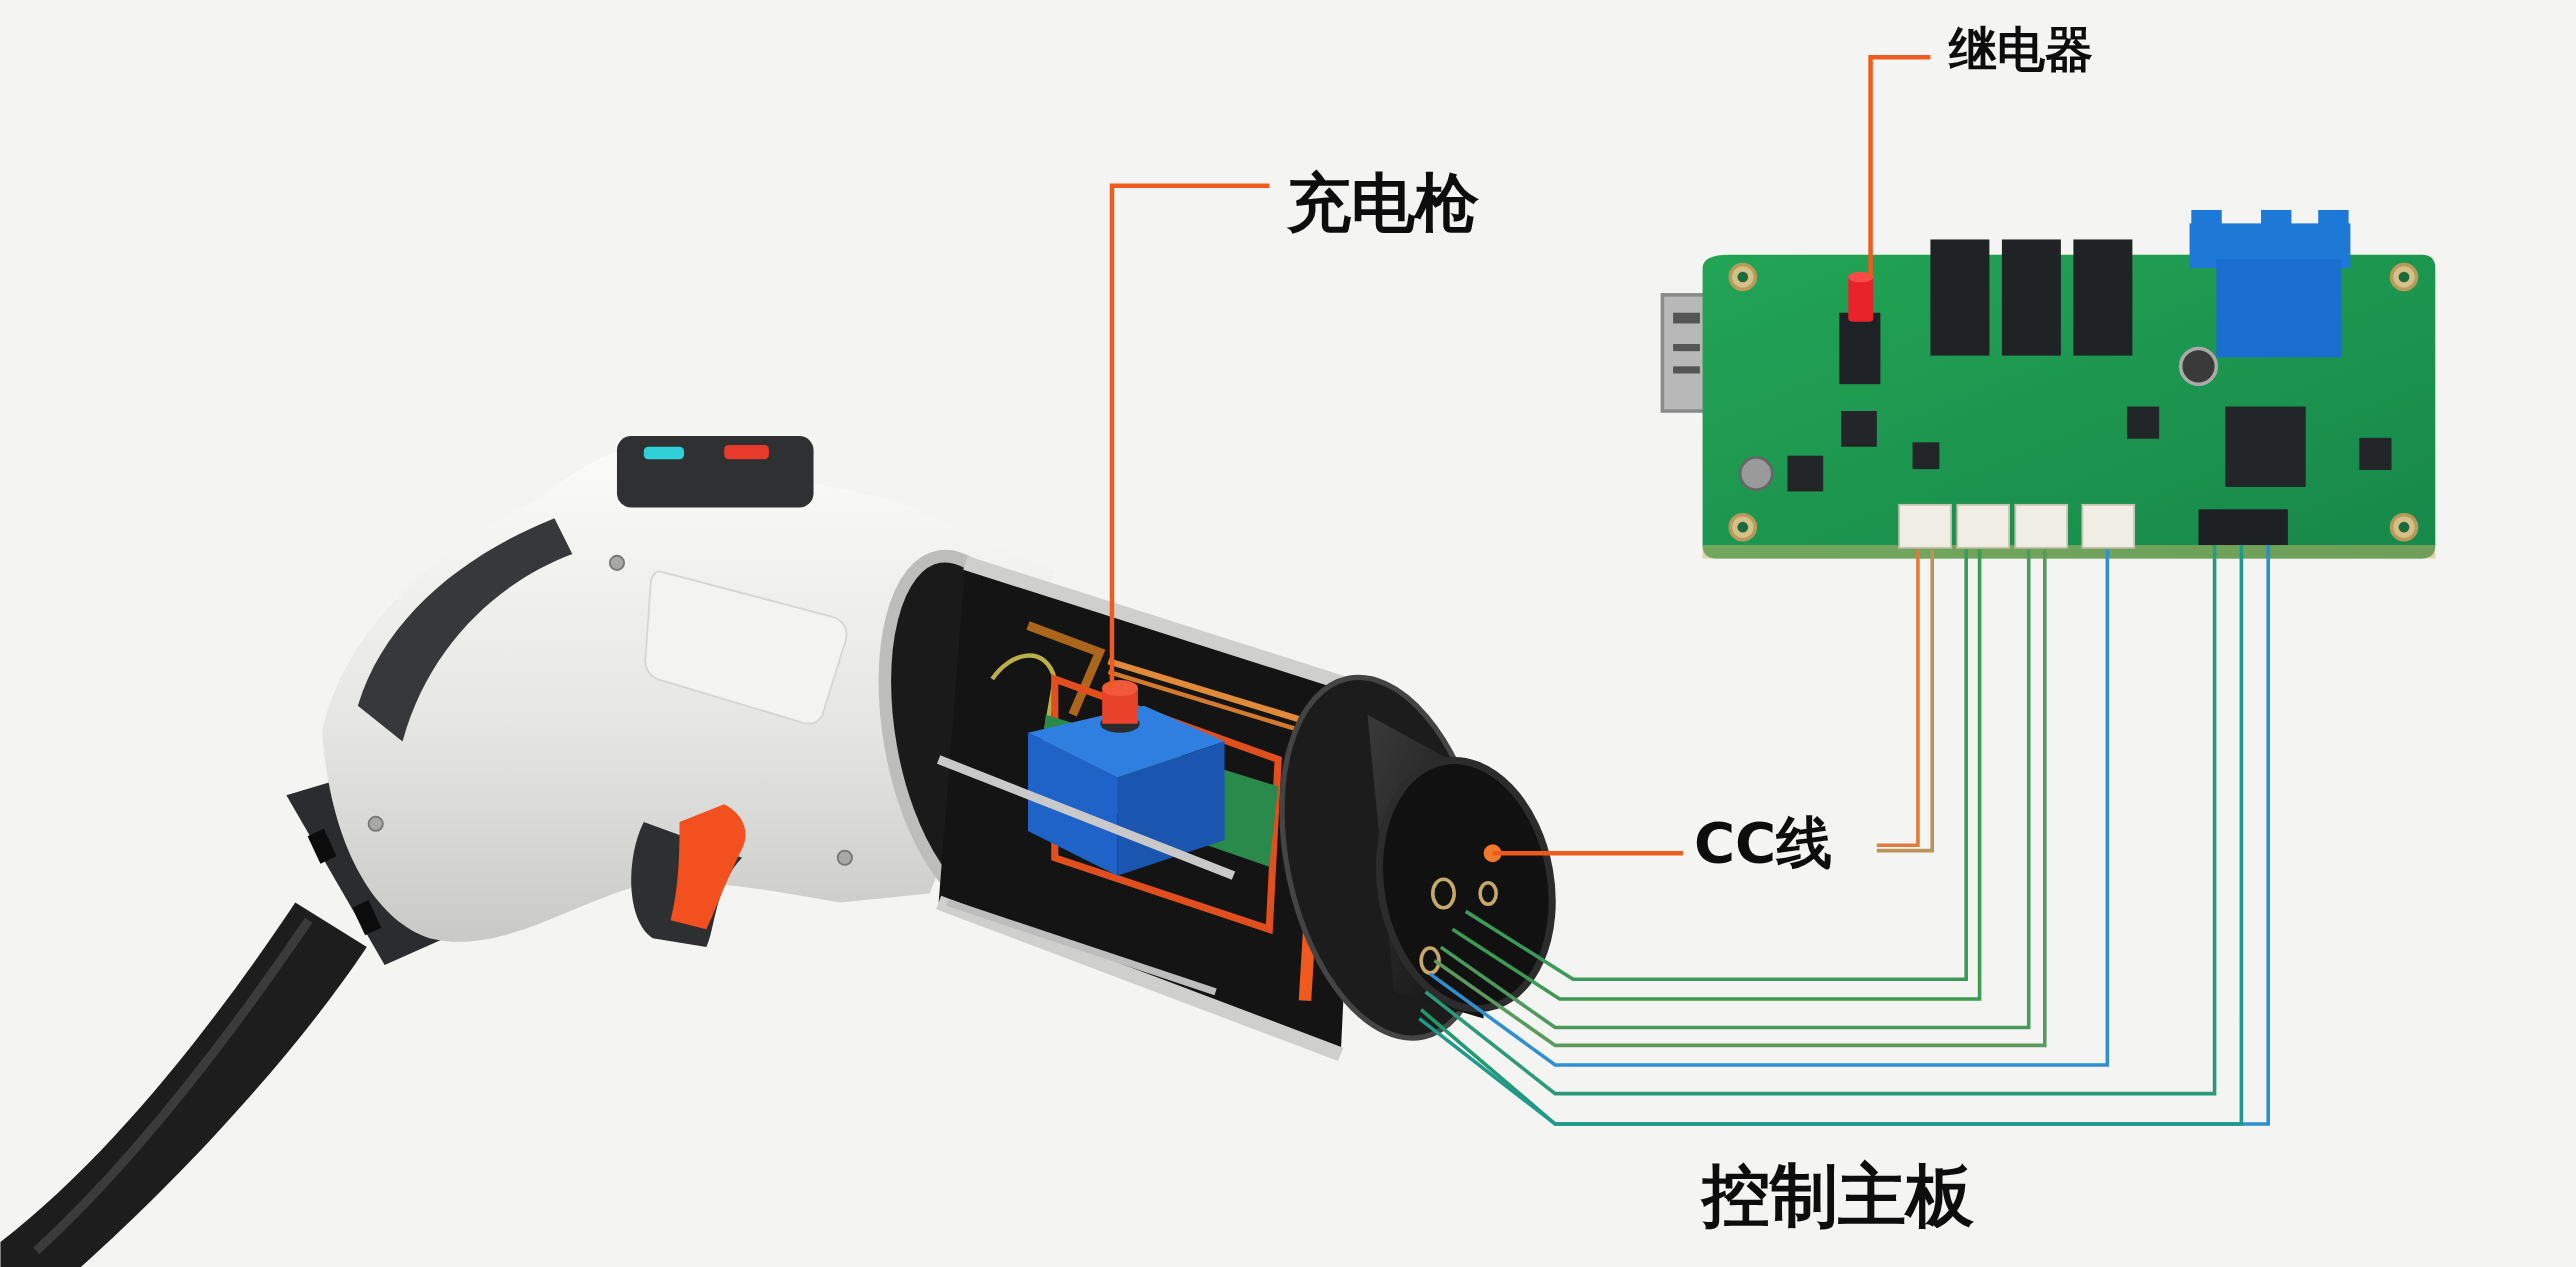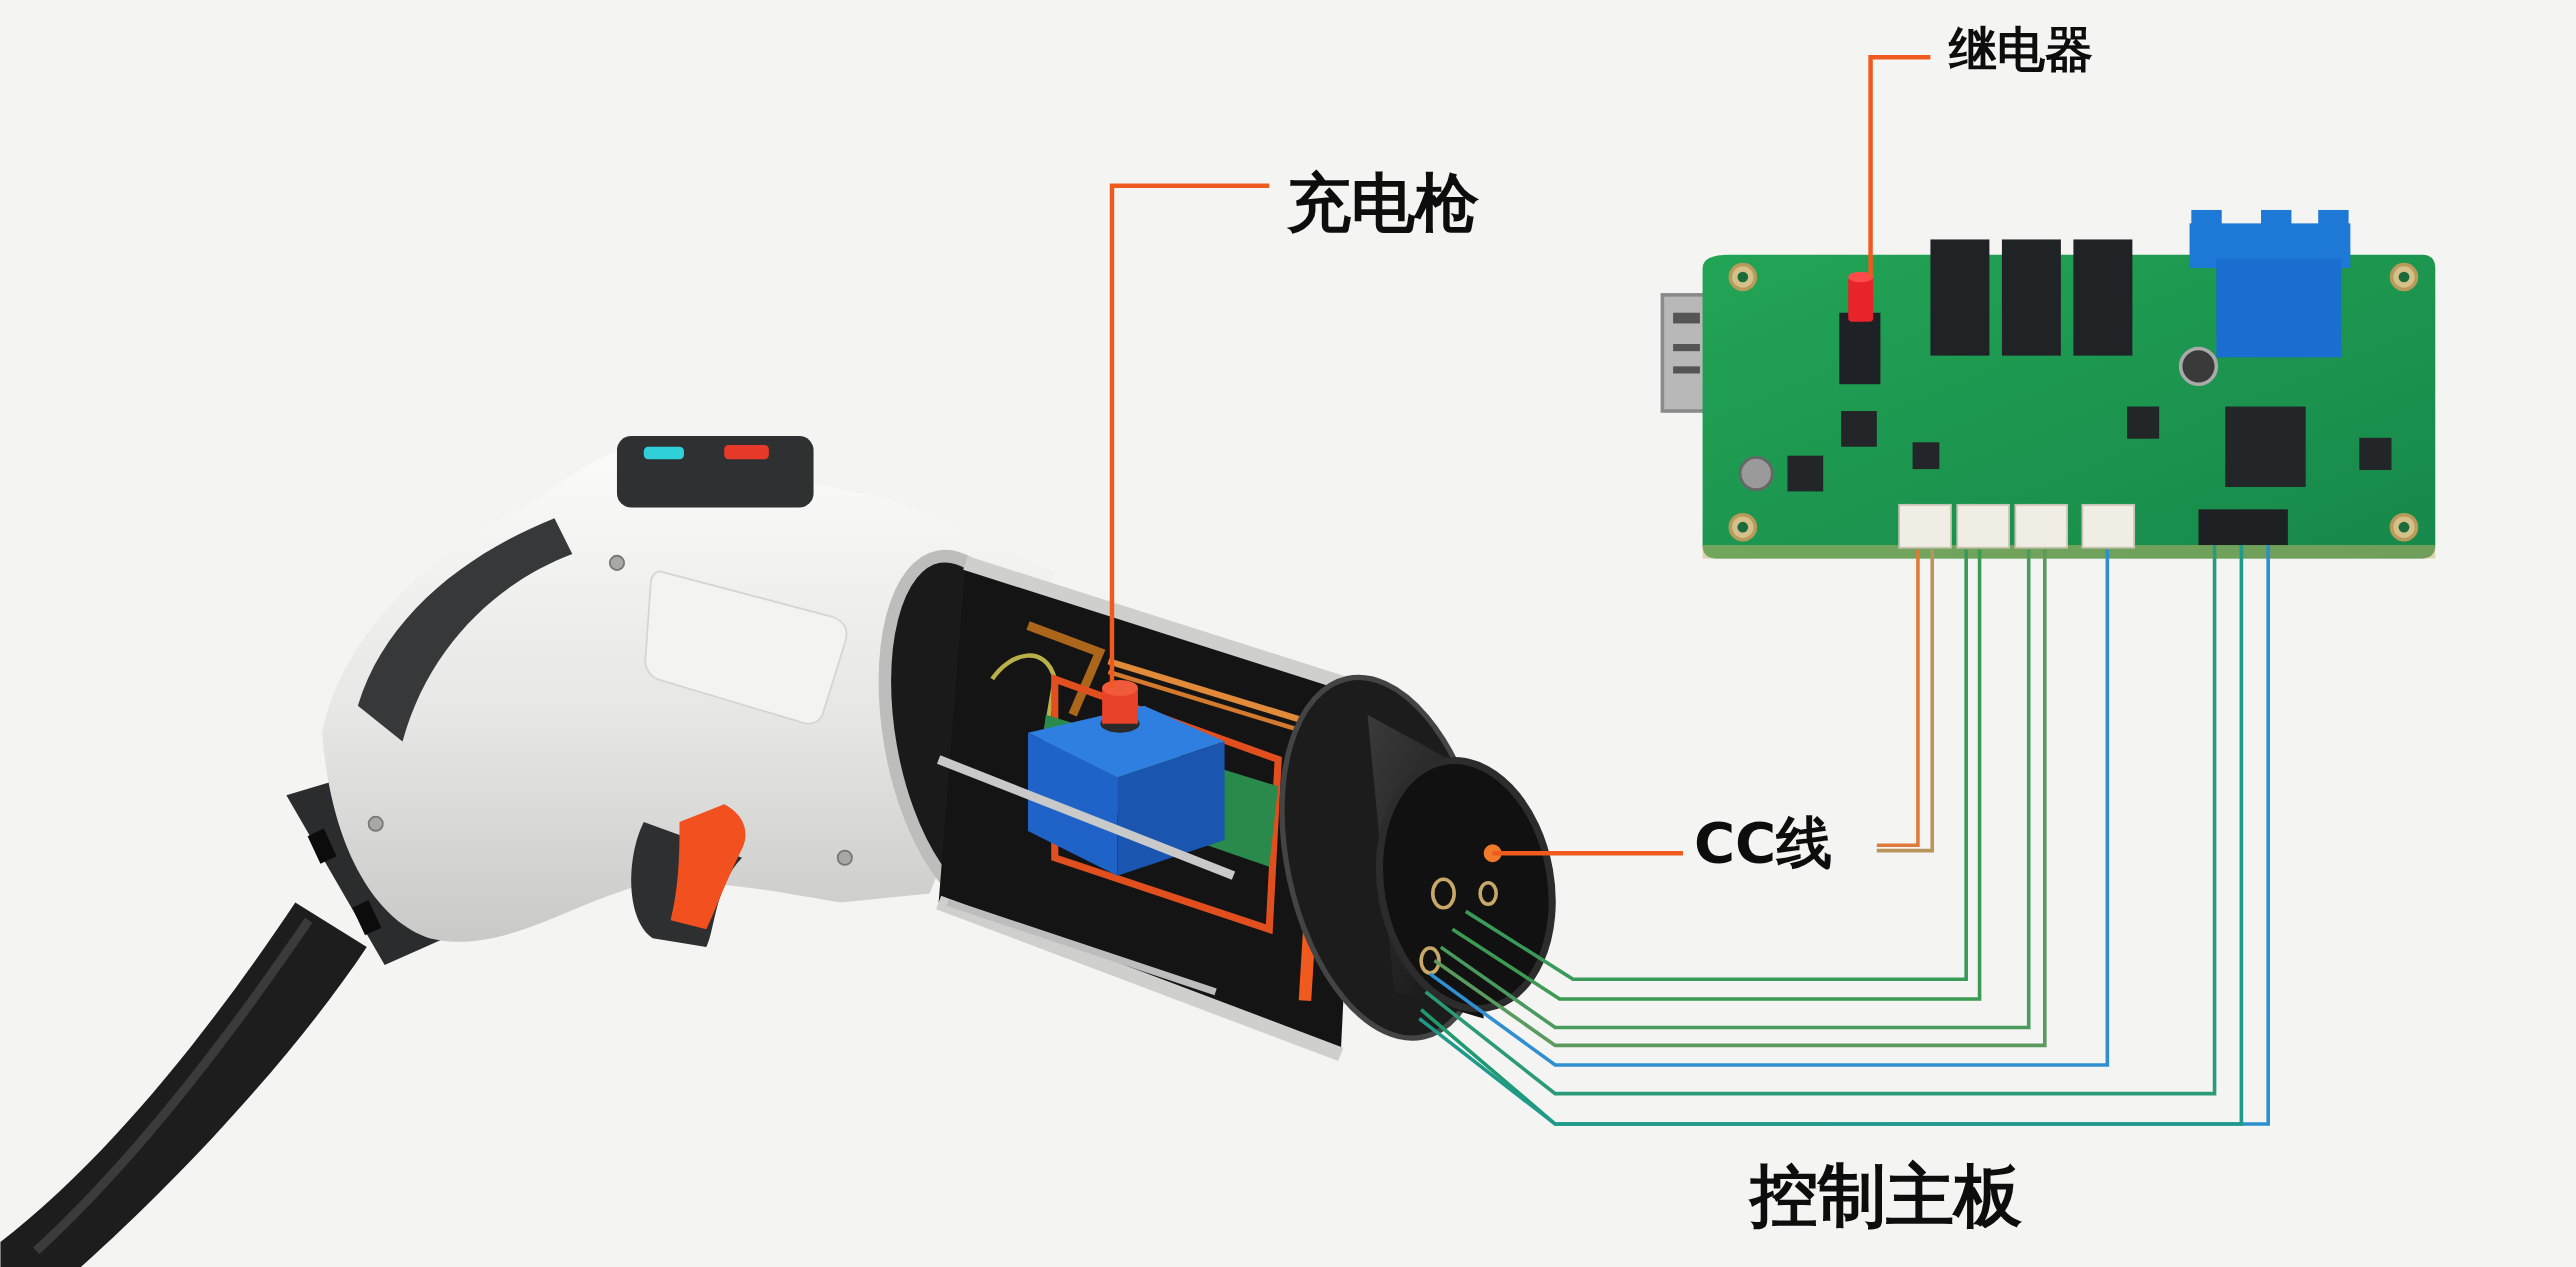--- a/index.html
+++ b/index.html
@@ -14,21 +14,21 @@
     position: absolute;
     font-family: "DejaVu Sans", sans-serif;
     font-weight: bold;
     color: #0d0d0d;
     white-space: nowrap;
     line-height: 1;
   }
   #lbl-gun   { left: 1287px; top: 157px; font-size: 64px; margin-top: 14px; }
   #lbl-relay { left: 1949px; top: 25px;  font-size: 48px; }
   #lbl-cc    { left: 1694px; top: 815px; font-size: 56px; }
-  #lbl-board { left: 1702px; top: 1162px; font-size: 68px; margin-left: 48px; }
+  #lbl-board { left: 1702px; top: 1162px; font-size: 68px; }
 </style>
 </head>
 <body>
 
 <div id="stage">
 <svg width="2576" height="1267" viewBox="0 0 2882 1418" xmlns="http://www.w3.org/2000/svg">
   <defs>
     <linearGradient id="bodyGrad" x1="0" y1="0" x2="0" y2="1">
       <stop offset="0" stop-color="#fbfbfa"></stop>
       <stop offset="0.55" stop-color="#e6e6e4"></stop>

